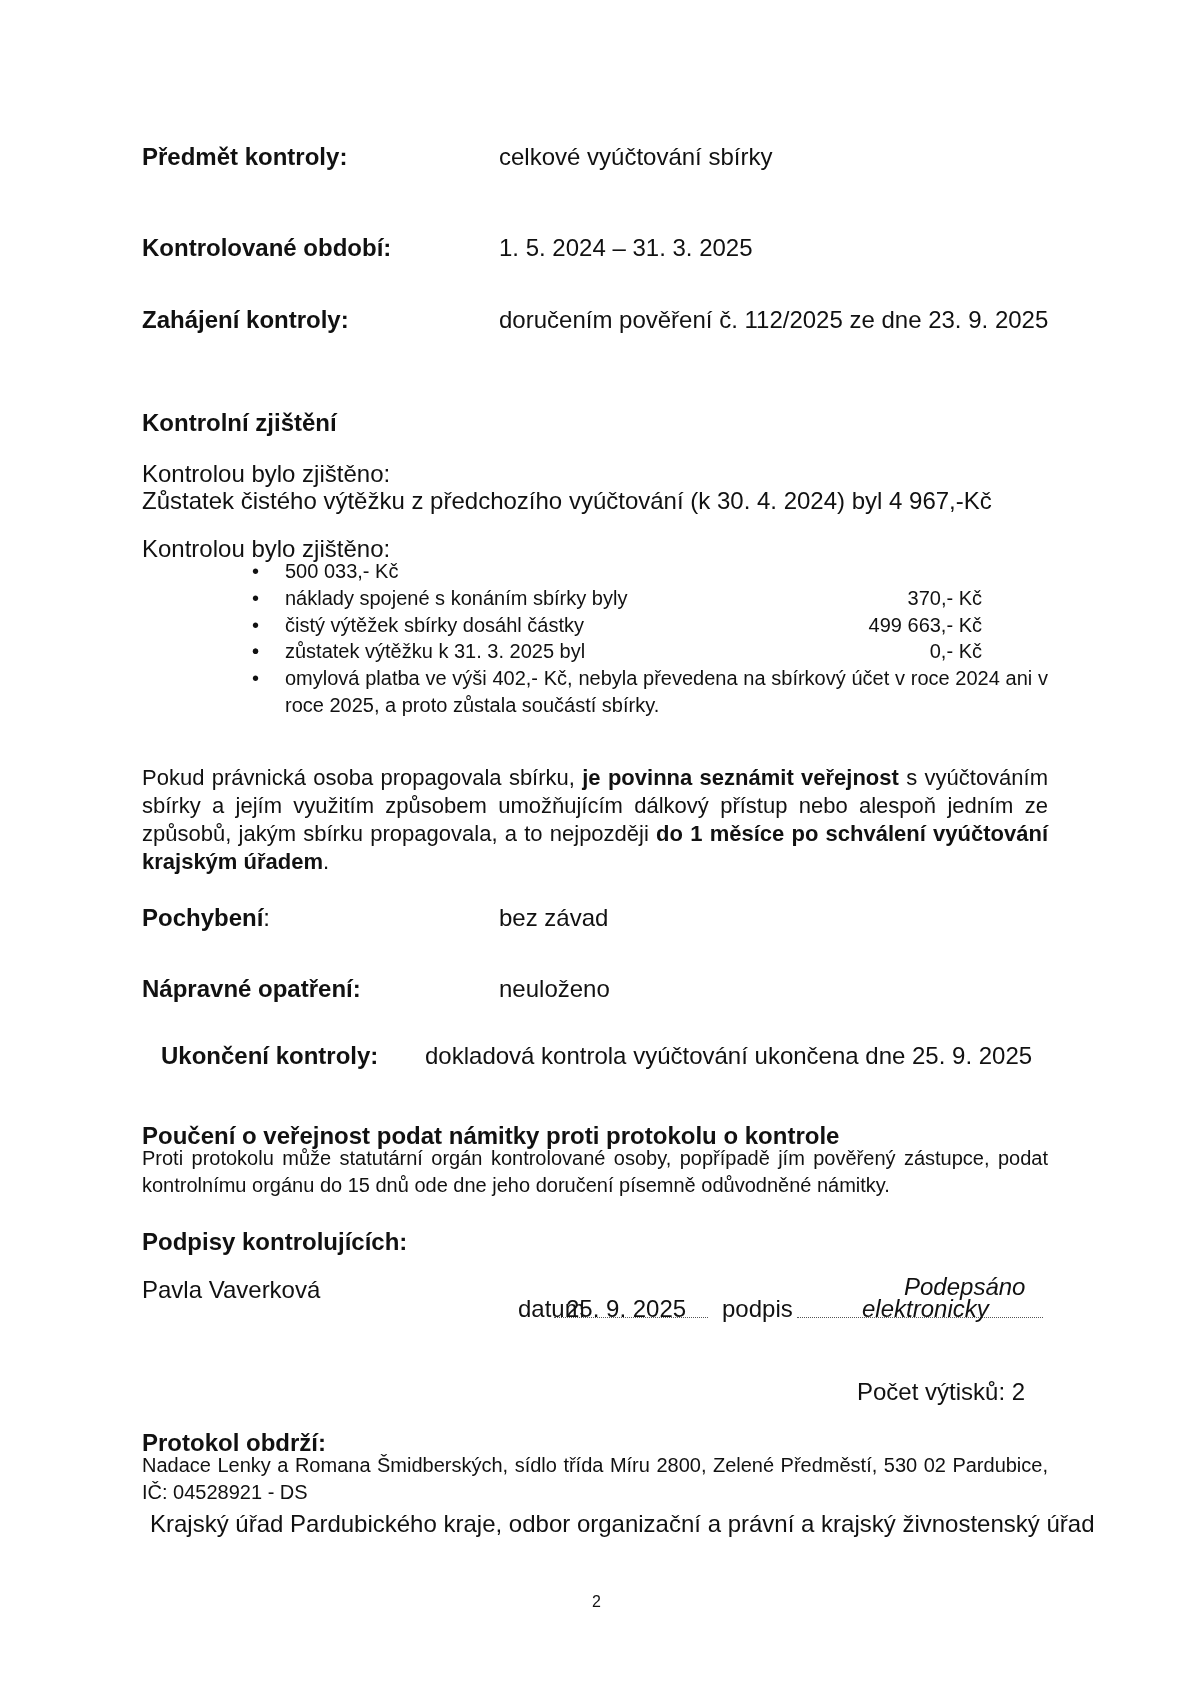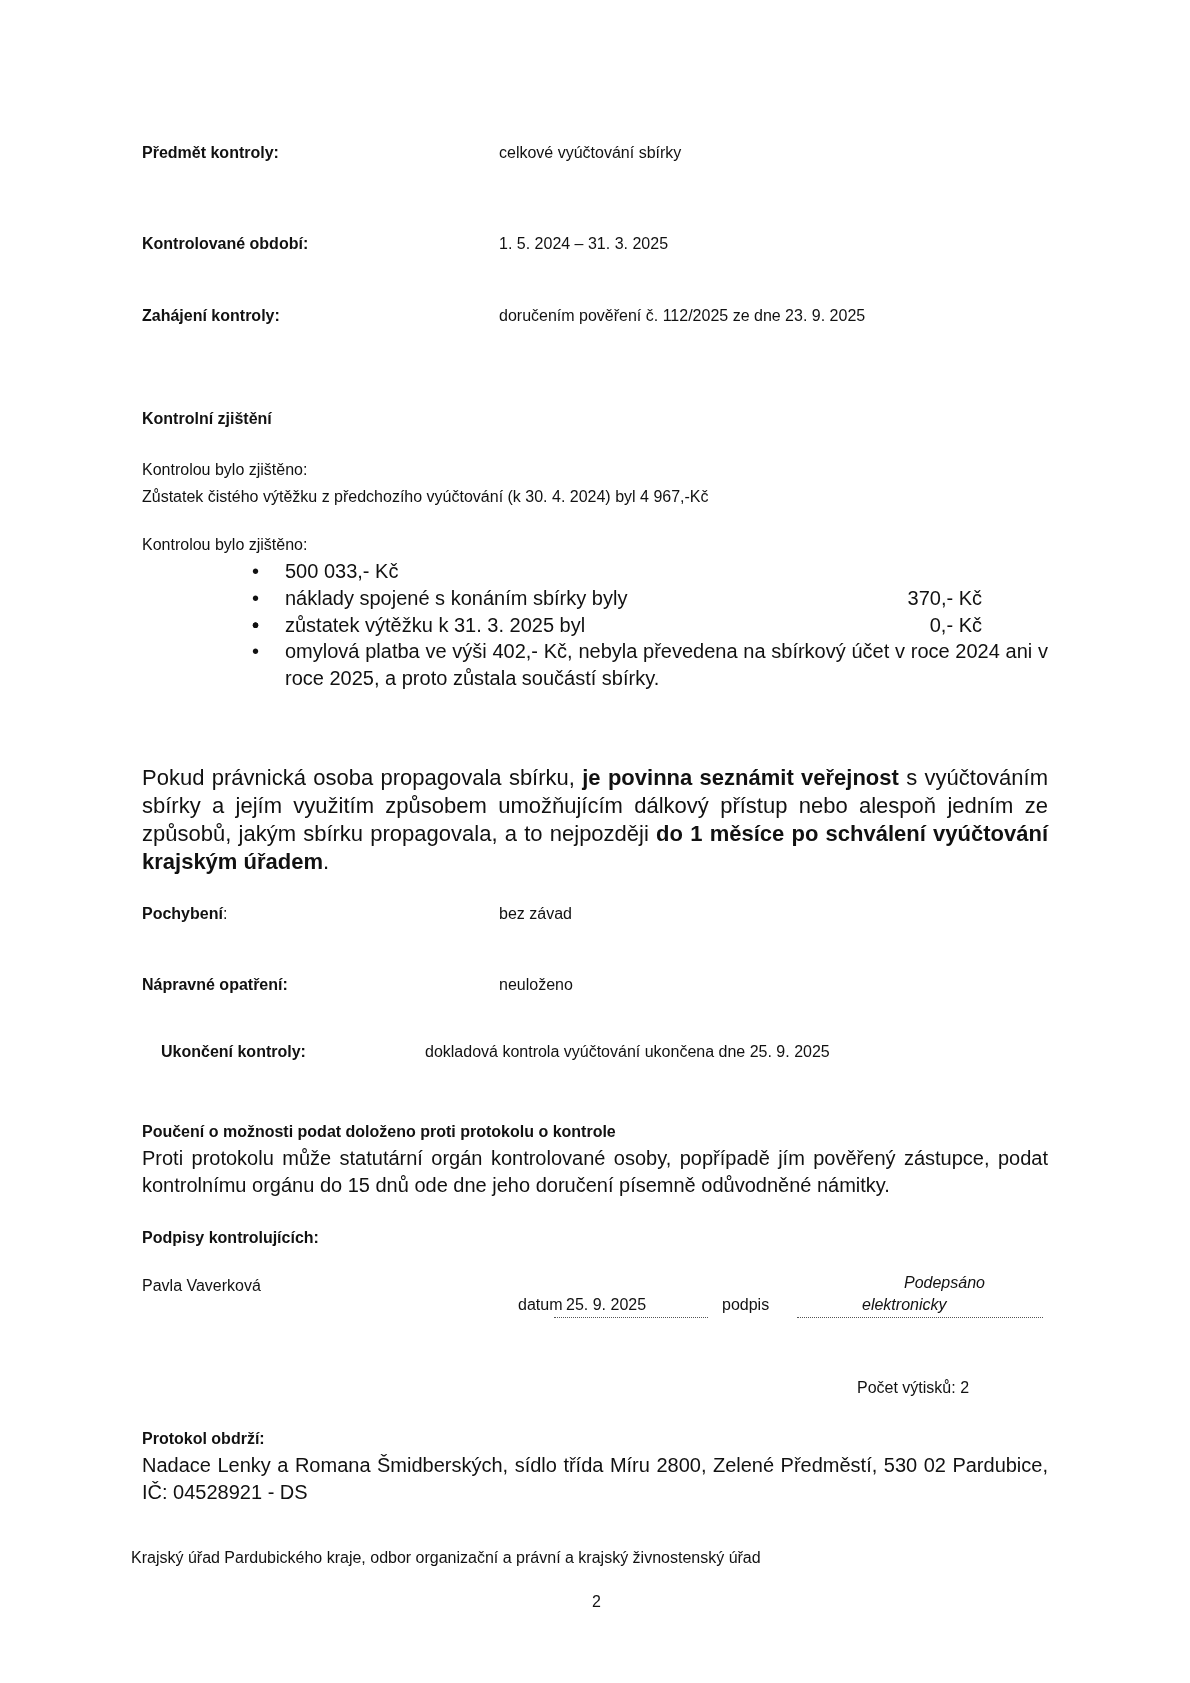--- a/index.html
+++ b/index.html
@@ -1,18 +1,18 @@
 <!DOCTYPE html>
 <html><head>
 <meta charset="utf-8">
 <style>
   html, body { margin: 0; padding: 0; background: #ffffff; }
   body { width: 1190px; height: 1683px; position: relative; overflow: hidden;
          font-family: "Liberation Sans", sans-serif; color: #111111; }
-  .t { position: absolute; white-space: nowrap; font-size: 16px; line-height: 1; }
+  .t { position: absolute; white-space: nowrap; font-size: 24px; line-height: 1; }
   .b { font-weight: bold; }
   .i { font-style: italic; }
   .para { position: absolute; left: 142px; width: 906px; font-size: 20px; line-height: 27px;
           text-align: justify; }
   .big { font-size: 22px; line-height: 28px; }
   .bullet-list { position: absolute; left: 252px; width: 796px; margin: 0; padding: 0; list-style: none;
                  font-size: 20px; line-height: 26.8px; }
   .bullet-list li { position: relative; padding-left: 33px; }
   .bullet-list li .dot { position: absolute; left: 0; top: 0; }
   .bullet-list li .row { display: flex; justify-content: space-between; width: 697px; }
@@ -45,20 +45,24 @@
   </li>
   <li>
     <span class="dot">•</span>
     <div class="row">
       <span>náklady spojené s konáním sbírky byly</span>
       <span>370,- Kč</span>
     </div>
   </li>
   <li>
     <span class="dot">•</span>
+    <div class="row">
+      <span>čistý výtěžek sbírky dosáhl částky</span>
+      <span>499 663,- Kč</span>
+    </div>
   </li>
   <li>
     <span class="dot">•</span>
   </li>
   <li>
     <span class="dot">•</span>
     <div class="row">
       <span>zůstatek výtěžku k 31. 3. 2025 byl</span>
       <span>0,- Kč</span>
     </div>
@@ -73,34 +77,34 @@
 
 <div class="t" style="left:142px; top:906px;"><b>Pochybení</b><span>:</span></div>
 <div class="t" style="left:499px; top:906px;">bez závad</div>
 
 <div class="t b" style="left:142px; top:977px;">Nápravné opatření:</div>
 <div class="t" style="left:499px; top:977px;">neuloženo</div>
 
 <div class="t b" style="left:142px; top:1044px;margin-left:19px;">Ukončení kontroly:</div>
 <div class="t" style="left:425px; top:1044px;">dokladová kontrola vyúčtování ukončena dne 25. 9. 2025</div>
 
-<div class="t b" style="left:142px; top:1124px;">Poučení o možnosti podat doloženo proti protokolu o kontrole</div>
+<div class="t b" style="left:142px; top:1124px;">Poučení o veřejnost podat námitky proti protokolu o kontrole</div>
 <div class="para" style="top:1145px;">Proti protokolu může statutární orgán kontrolované osoby, popřípadě jím pověřený zástupce, podat kontrolnímu orgánu do 15 dnů ode dne jeho doručení písemně odůvodněné námitky.</div>
 
 <div class="t b" style="left:142px; top:1230px;">Podpisy kontrolujících:</div>
 <div class="t" style="left:142px; top:1278px;">Pavla Vaverková</div>
 
 <div class="t" style="left:481px; top:1297px;margin-left:37px;">datum</div>
 <div class="uline" style="left:554px; top:1317px; width:154px;"></div>
 <div class="t" style="left:566px; top:1297px;">25. 9. 2025</div>
 
 <div class="t" style="left:722px; top:1297px;">podpis</div>
 <div class="uline" style="left:797px; top:1317px; width:246px;"></div>
 <div class="t i" style="left:868px; top:1275px;margin-left:36px;">Podepsáno</div>
 <div class="t i" style="left:862px; top:1297px;">elektronicky</div>
 
 <div class="t" style="left:857px; top:1380px;">Počet výtisků: 2</div>
 
 <div class="t b" style="left:142px; top:1431px;">Protokol obdrží:</div>
 <div class="para" style="top:1452px;">Nadace Lenky a Romana Šmidberských, sídlo třída Míru 2800, Zelené Předměstí, 530 02 Pardubice, IČ: 04528921 - DS</div>
-<div class="t" style="left:131px; top:1512px;margin-top:38px;">Krajský úřad Pardubického kraje, odbor organizační a právní a krajský živnostenský úřad</div>
+<div class="t" style="left:150px; top:1512px;">Krajský úřad Pardubického kraje, odbor organizační a právní a krajský živnostenský úřad</div>
 
 <div class="t" style="left:592px; top:1594px; font-size:16px;">2</div>
 
 </body></html>

